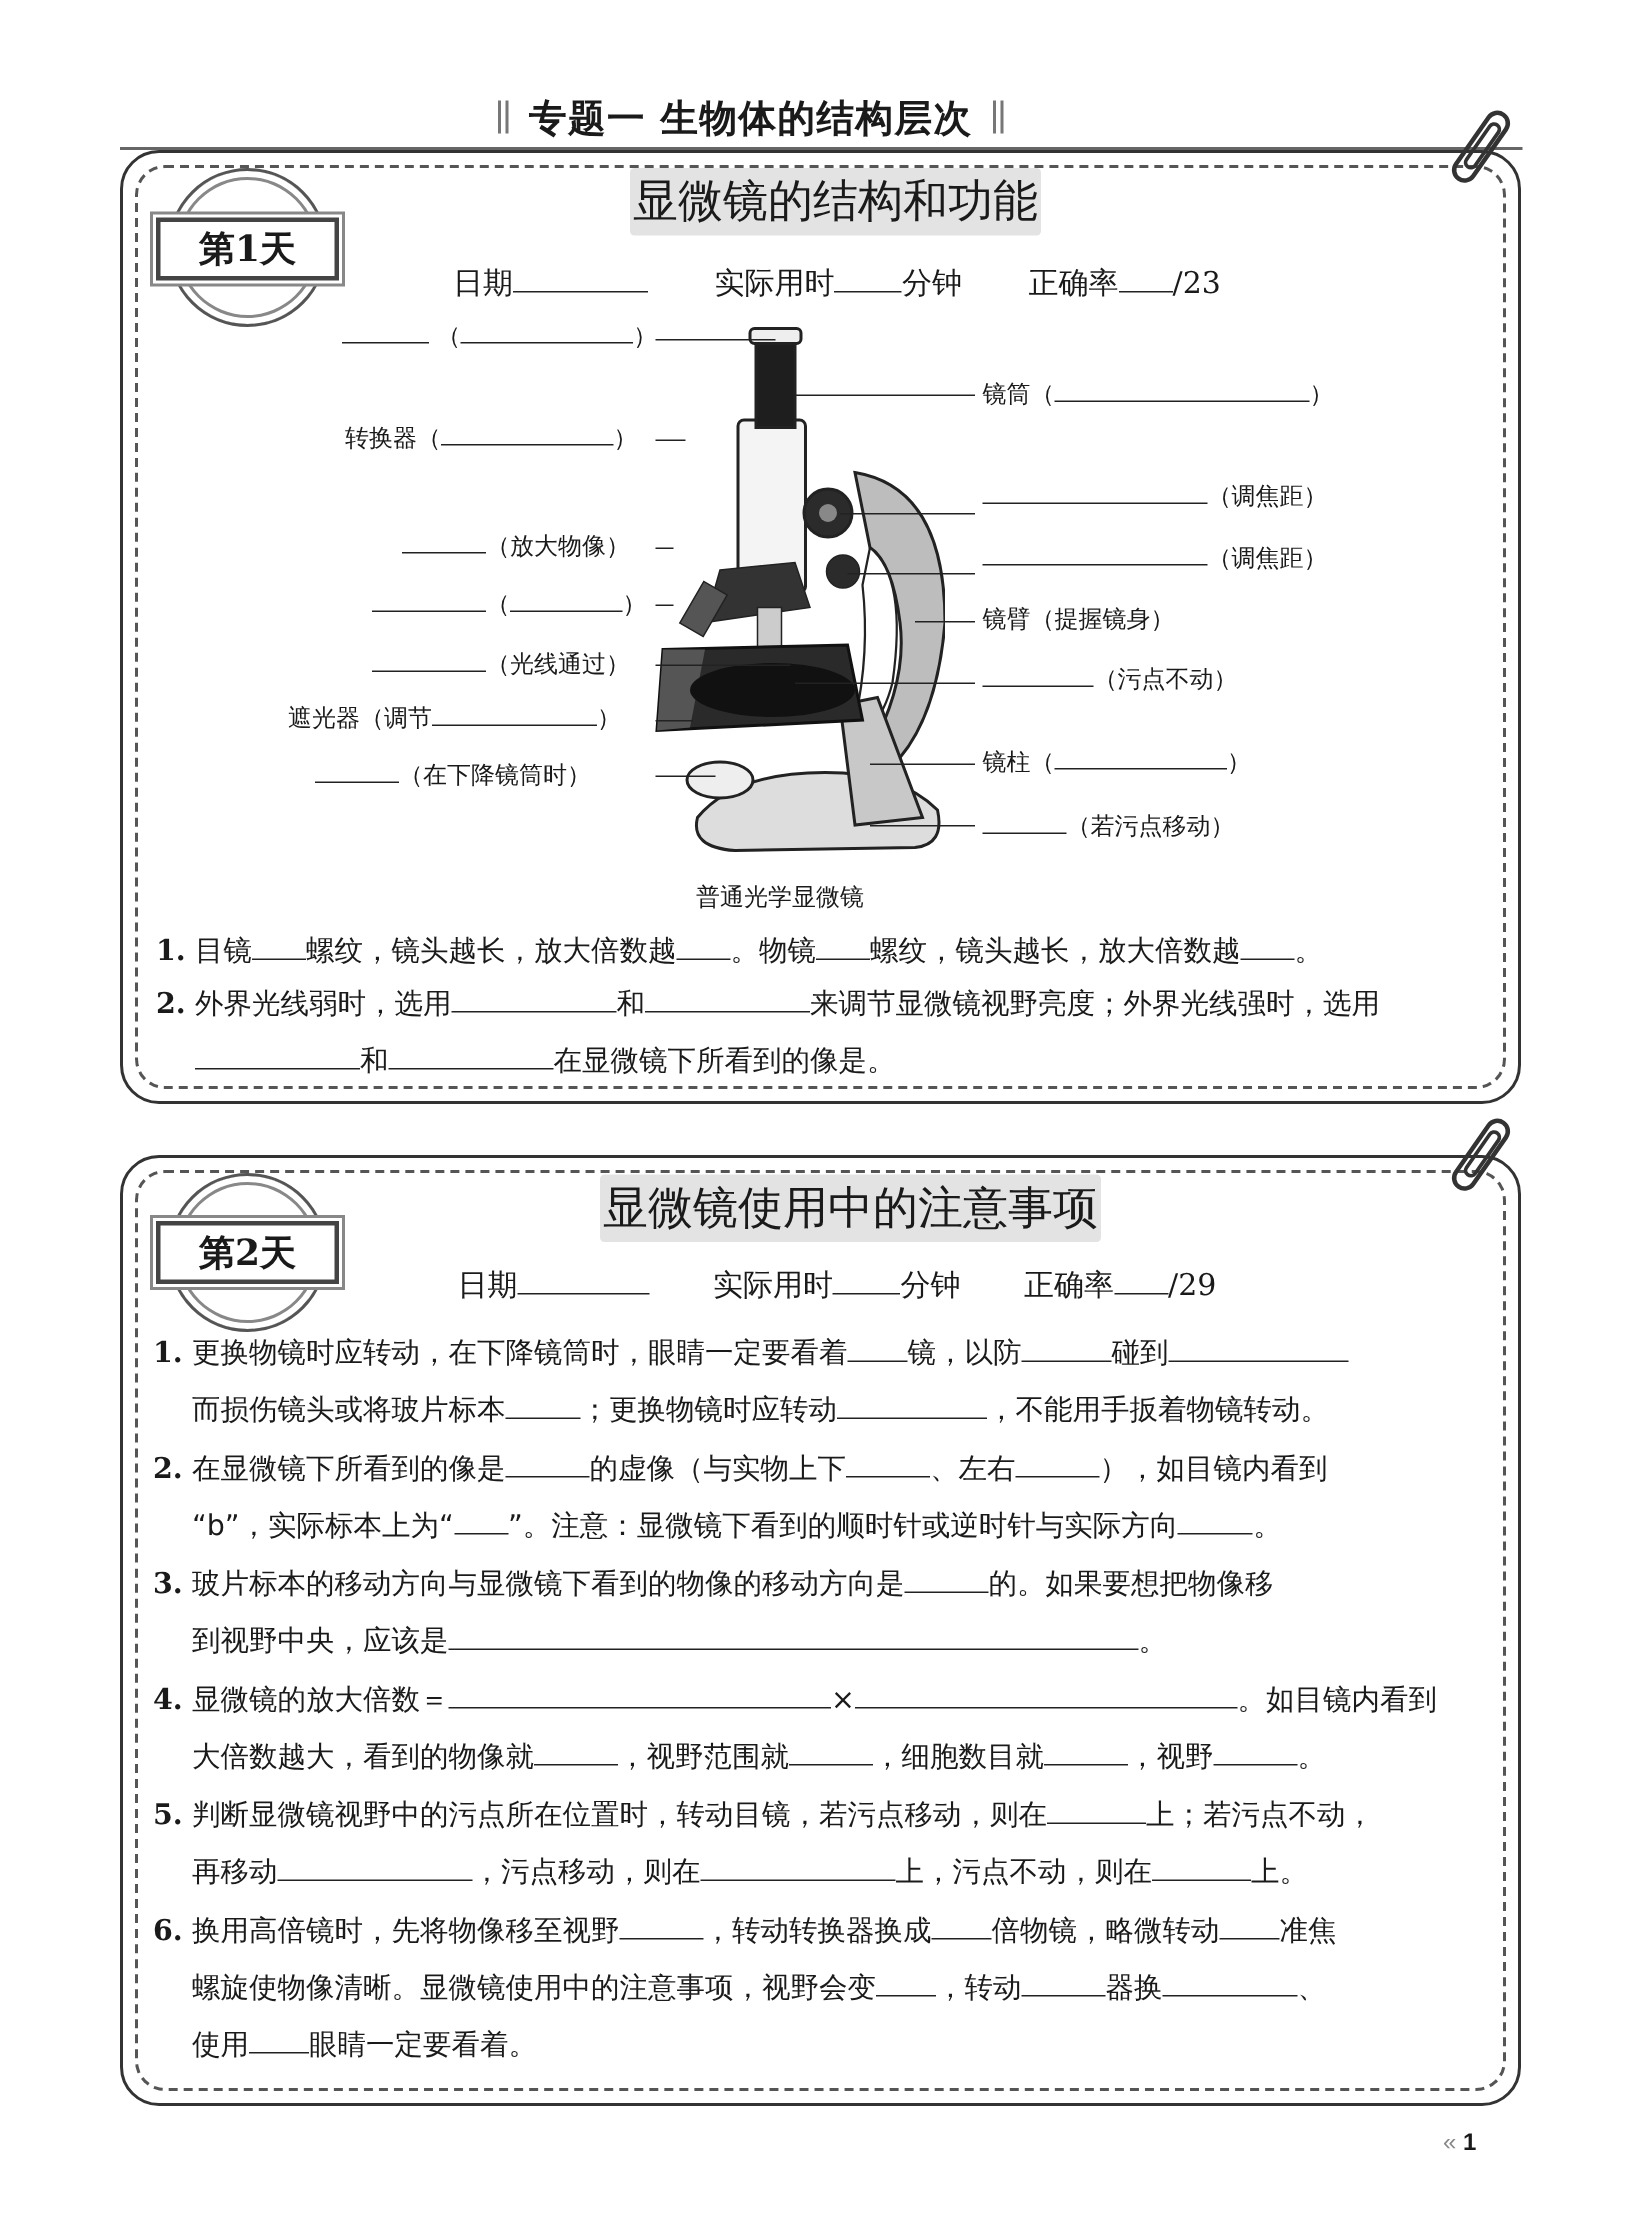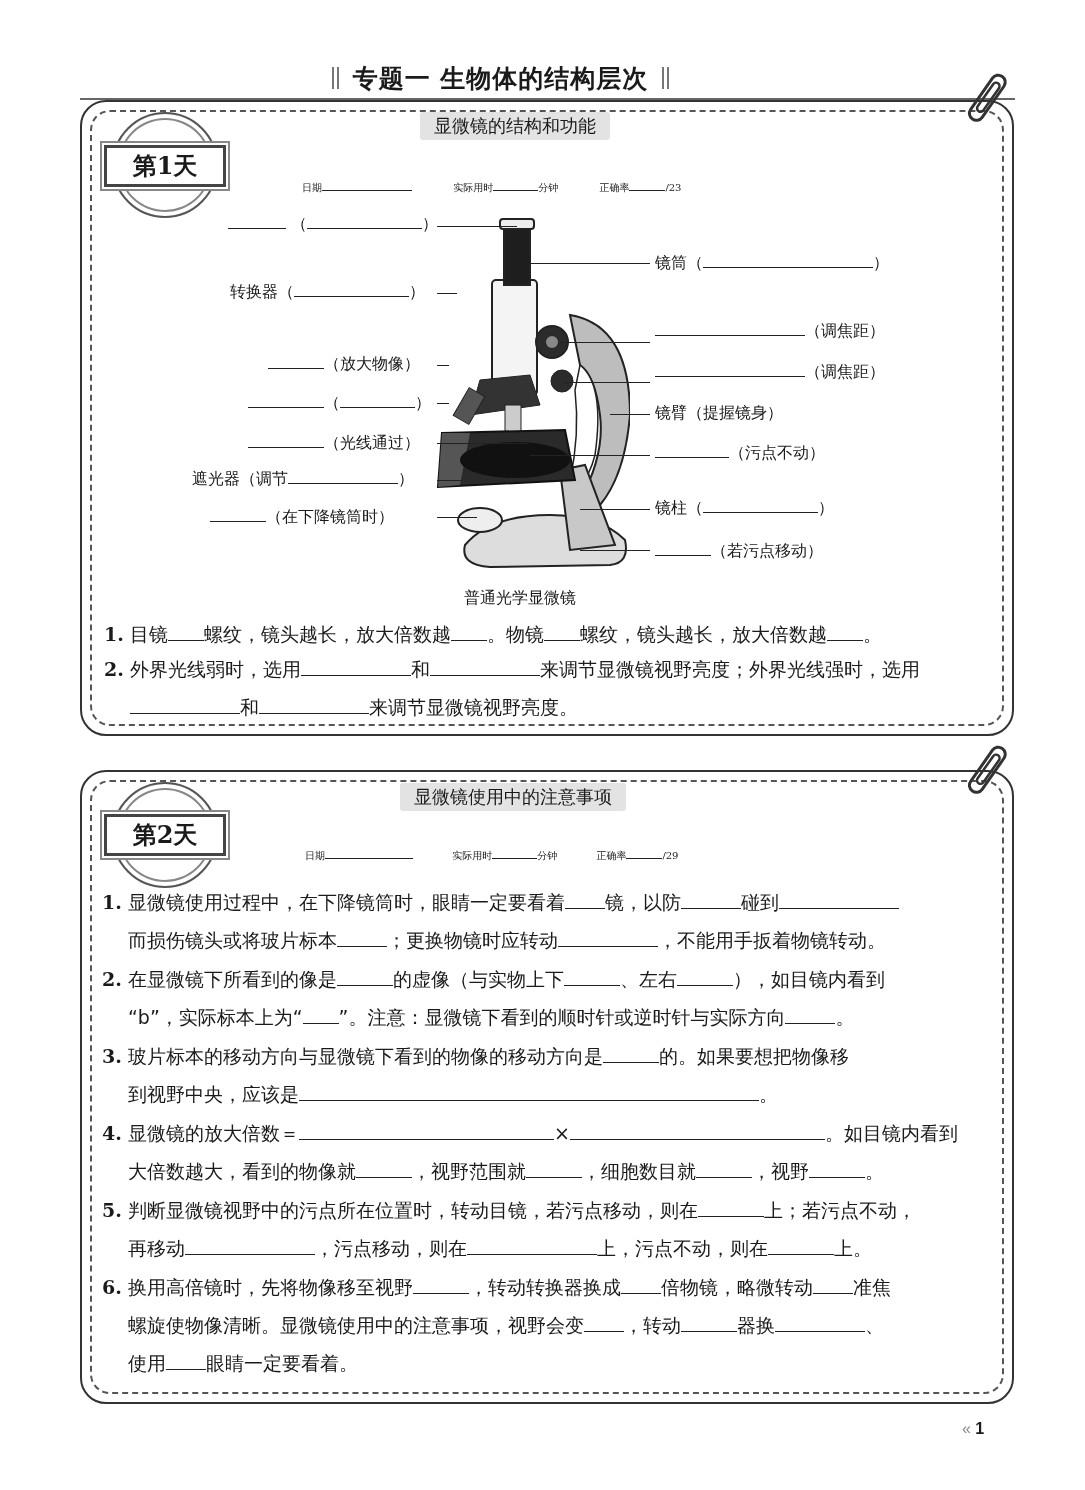--- a/index.html
+++ b/index.html
@@ -5,22 +5,22 @@
   html,body{margin:0;padding:0;background:#fff;}
   body{width:1085px;height:1490px;position:relative;overflow:hidden;font-family:"DejaVu Serif",serif;color:#1a1a1a;}
   .abs{position:absolute;}
   .chapter{left:0;width:1001px;top:62px;text-align:center;font-size:25px;font-weight:bold;letter-spacing:1px;}
   .chapter .bar{display:inline-block;width:3px;height:22px;border-left:2px solid #777;border-right:2px solid #777;margin:0 14px;vertical-align:-2px;}
   .chapter-rule{left:80px;right:70px;top:98px;border-top:2px solid #666;}
   .card{border:2px solid #333;border-radius:26px;background:#fff;}
   .card-inner{position:absolute;left:8px;right:8px;top:8px;bottom:8px;border:2px dashed #555;border-radius:20px;}
   .badge-circle{width:102px;height:102px;border-radius:50%;border:2px solid #555;box-shadow:inset 0 0 0 4px #fff, inset 0 0 0 6px #888;background:#fff;}
   .badge-rect{width:116px;height:36px;background:#fff;border:3px solid #444;box-shadow:0 0 0 2px #fff,0 0 0 4px #888;font-weight:bold;font-size:24px;text-align:center;line-height:36px;font-family:"DejaVu Serif",serif;}
-  .sec-title{background:#e3e3e3;padding:2px 14px;font-family:Liberation Sans, sans-serif;font-size:18px;border-radius:3px;}
-  .meta{font-size:10px;font-family:"DejaVu Serif",serif;}
+  .sec-title{background:#e3e3e3;padding:2px 2px;font-family:Liberation Sans, sans-serif;font-size:30px;border-radius:3px;}
+  .meta{font-size:20px;font-family:"DejaVu Serif",serif;}
   .blank{display:inline-block;border-bottom:1px solid #222;height:15px;vertical-align:baseline;}
   .lbl{font-size:16px;white-space:nowrap;}
   .q{font-family:"DejaVu Sans",sans-serif;font-size:19px;line-height:38px;}
   .q .num{font-weight:bold;font-family:"DejaVu Serif",serif;display:inline-block;width:26px;}
   .line{position:absolute;background:#222;height:1px;}
   .caption{font-family:"DejaVu Sans",sans-serif;font-size:16px;}
   .pageno{font-family:"Liberation Sans",sans-serif;font-size:16px;font-weight:bold;}
 </style>
 </head>
 <body>
@@ -137,21 +137,21 @@
   <span class="blank" style="width:56px;"></span><span>（若污点移动）</span>
 </div>
 
 <div class="abs caption" style="left:464px;top:588px;">普通光学显微镜</div>
 
 <div class="abs q" style="left:104px;top:615px;width:900px;">
   <span class="num">1.</span><span>目镜</span><span class="blank" style="width:36px;"></span><span>螺纹，镜头越长，放大倍数越</span><span class="blank" style="width:36px;"></span><span>。物镜</span><span class="blank" style="width:36px;"></span><span>螺纹，镜头越长，放大倍数越</span><span class="blank" style="width:36px;"></span><span>。</span>
 </div>
 <div class="abs q" style="left:104px;top:650px;width:900px;">
   <span class="num">2.</span><span>外界光线弱时，选用</span><span class="blank" style="width:110px;"></span><span>和</span><span class="blank" style="width:110px;"></span><span>来调节显微镜视野亮度；外界光线强时，选用</span><br>
-  <span style="display:inline-block;width:26px;"></span><span class="blank" style="width:110px;"></span><span>和</span><span class="blank" style="width:110px;"></span><span>来调节显微镜视野亮度。</span>
+  <span style="display:inline-block;width:26px;"></span><span class="blank" style="width:110px;"></span><span>和</span><span class="blank" style="width:110px;"></span><span>在显微镜下所看到的像是。</span>
 </div>
 
 <div class="abs card" style="left:80px;top:770px;width:930px;height:630px;">
   <div class="card-inner"></div>
 </div>
 <svg class="abs" style="left:962px;top:742px;" width="50" height="60">
   <g transform="rotate(35 25 30)">
       <rect x="17" y="2" width="14" height="52" rx="7" fill="none" stroke="#333" stroke-width="3"></rect>
       <rect x="21" y="10" width="7" height="34" rx="3.5" fill="none" stroke="#333" stroke-width="2.5"></rect>
     </g>
@@ -162,21 +162,21 @@
 
 <div class="abs sec-title" style="left:400px;top:783px;">显微镜使用中的注意事项</div>
 
 <div class="abs meta" style="left:305px;top:843px;">
   <span>日期</span><span class="blank" style="width:88px;"></span>
   <span style="margin-left:36px;">实际用时</span><span class="blank" style="width:45px;"></span><span>分钟</span>
   <span style="margin-left:36px;">正确率</span><span class="blank" style="width:36px;"></span><span>/29</span>
 </div>
 
 <div class="abs q" style="left:102px;top:883px;width:900px;">
-  <span class="num">1.</span><span>显微镜使用过程中，在下降镜筒时，眼睛一定要看着</span><span class="blank" style="width:40px;"></span><span>镜，以防</span><span class="blank" style="width:60px;"></span><span>碰到</span><span class="blank" style="width:120px;"></span><br>
+  <span class="num">1.</span><span>更换物镜时应转动，在下降镜筒时，眼睛一定要看着</span><span class="blank" style="width:40px;"></span><span>镜，以防</span><span class="blank" style="width:60px;"></span><span>碰到</span><span class="blank" style="width:120px;"></span><br>
   <span style="display:inline-block;width:26px;"></span><span>而损伤镜头或将玻片标本</span><span class="blank" style="width:50px;"></span><span>；更换物镜时应转动</span><span class="blank" style="width:100px;"></span><span>，不能用手扳着物镜转动。</span>
 </div>
 
 <div class="abs q" style="left:102px;top:960px;width:900px;">
   <span class="num">2.</span><span>在显微镜下所看到的像是</span><span class="blank" style="width:56px;"></span><span>的虚像（与实物上下</span><span class="blank" style="width:56px;"></span><span>、左右</span><span class="blank" style="width:56px;"></span><span>），如目镜内看到</span><br>
   <span style="display:inline-block;width:26px;"></span><span>“b”，实际标本上为“</span><span class="blank" style="width:36px;"></span><span>”。注意：显微镜下看到的顺时针或逆时针与实际方向</span><span class="blank" style="width:50px;"></span><span>。</span>
 </div>
 
 <div class="abs q" style="left:102px;top:1037px;width:900px;">
   <span class="num">3.</span><span>玻片标本的移动方向与显微镜下看到的物像的移动方向是</span><span class="blank" style="width:56px;"></span><span>的。如果要想把物像移</span><br>

